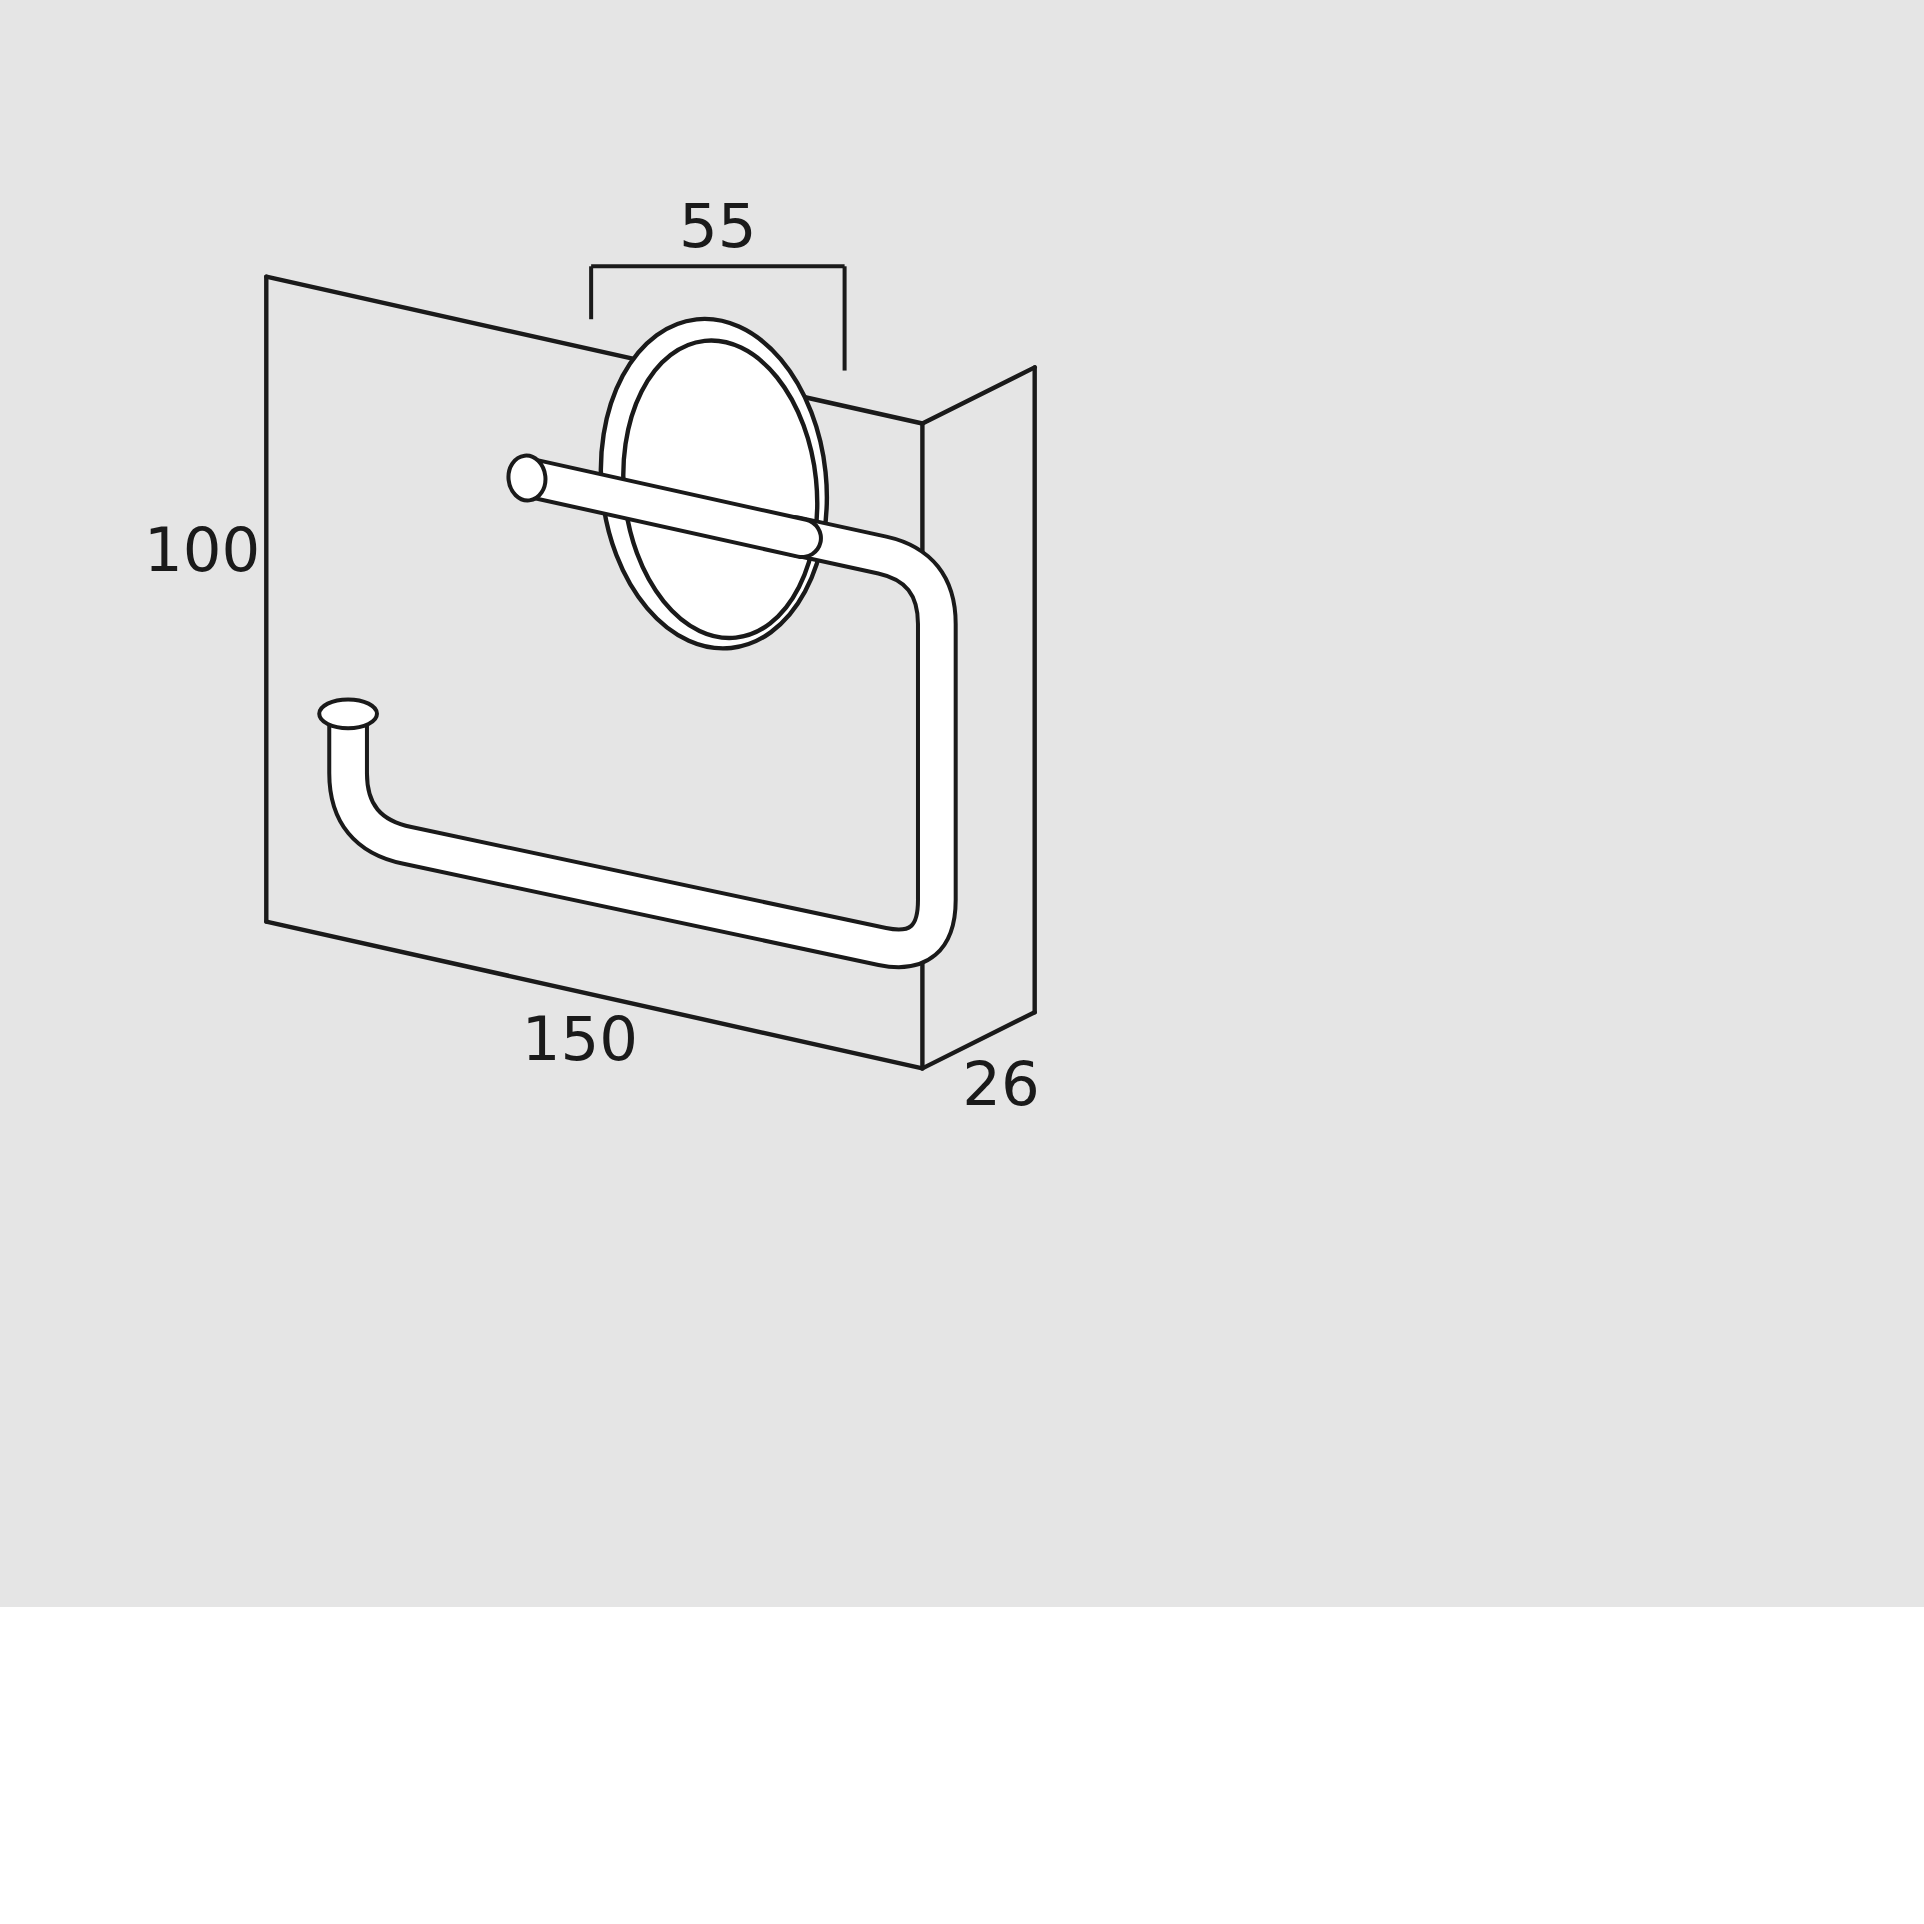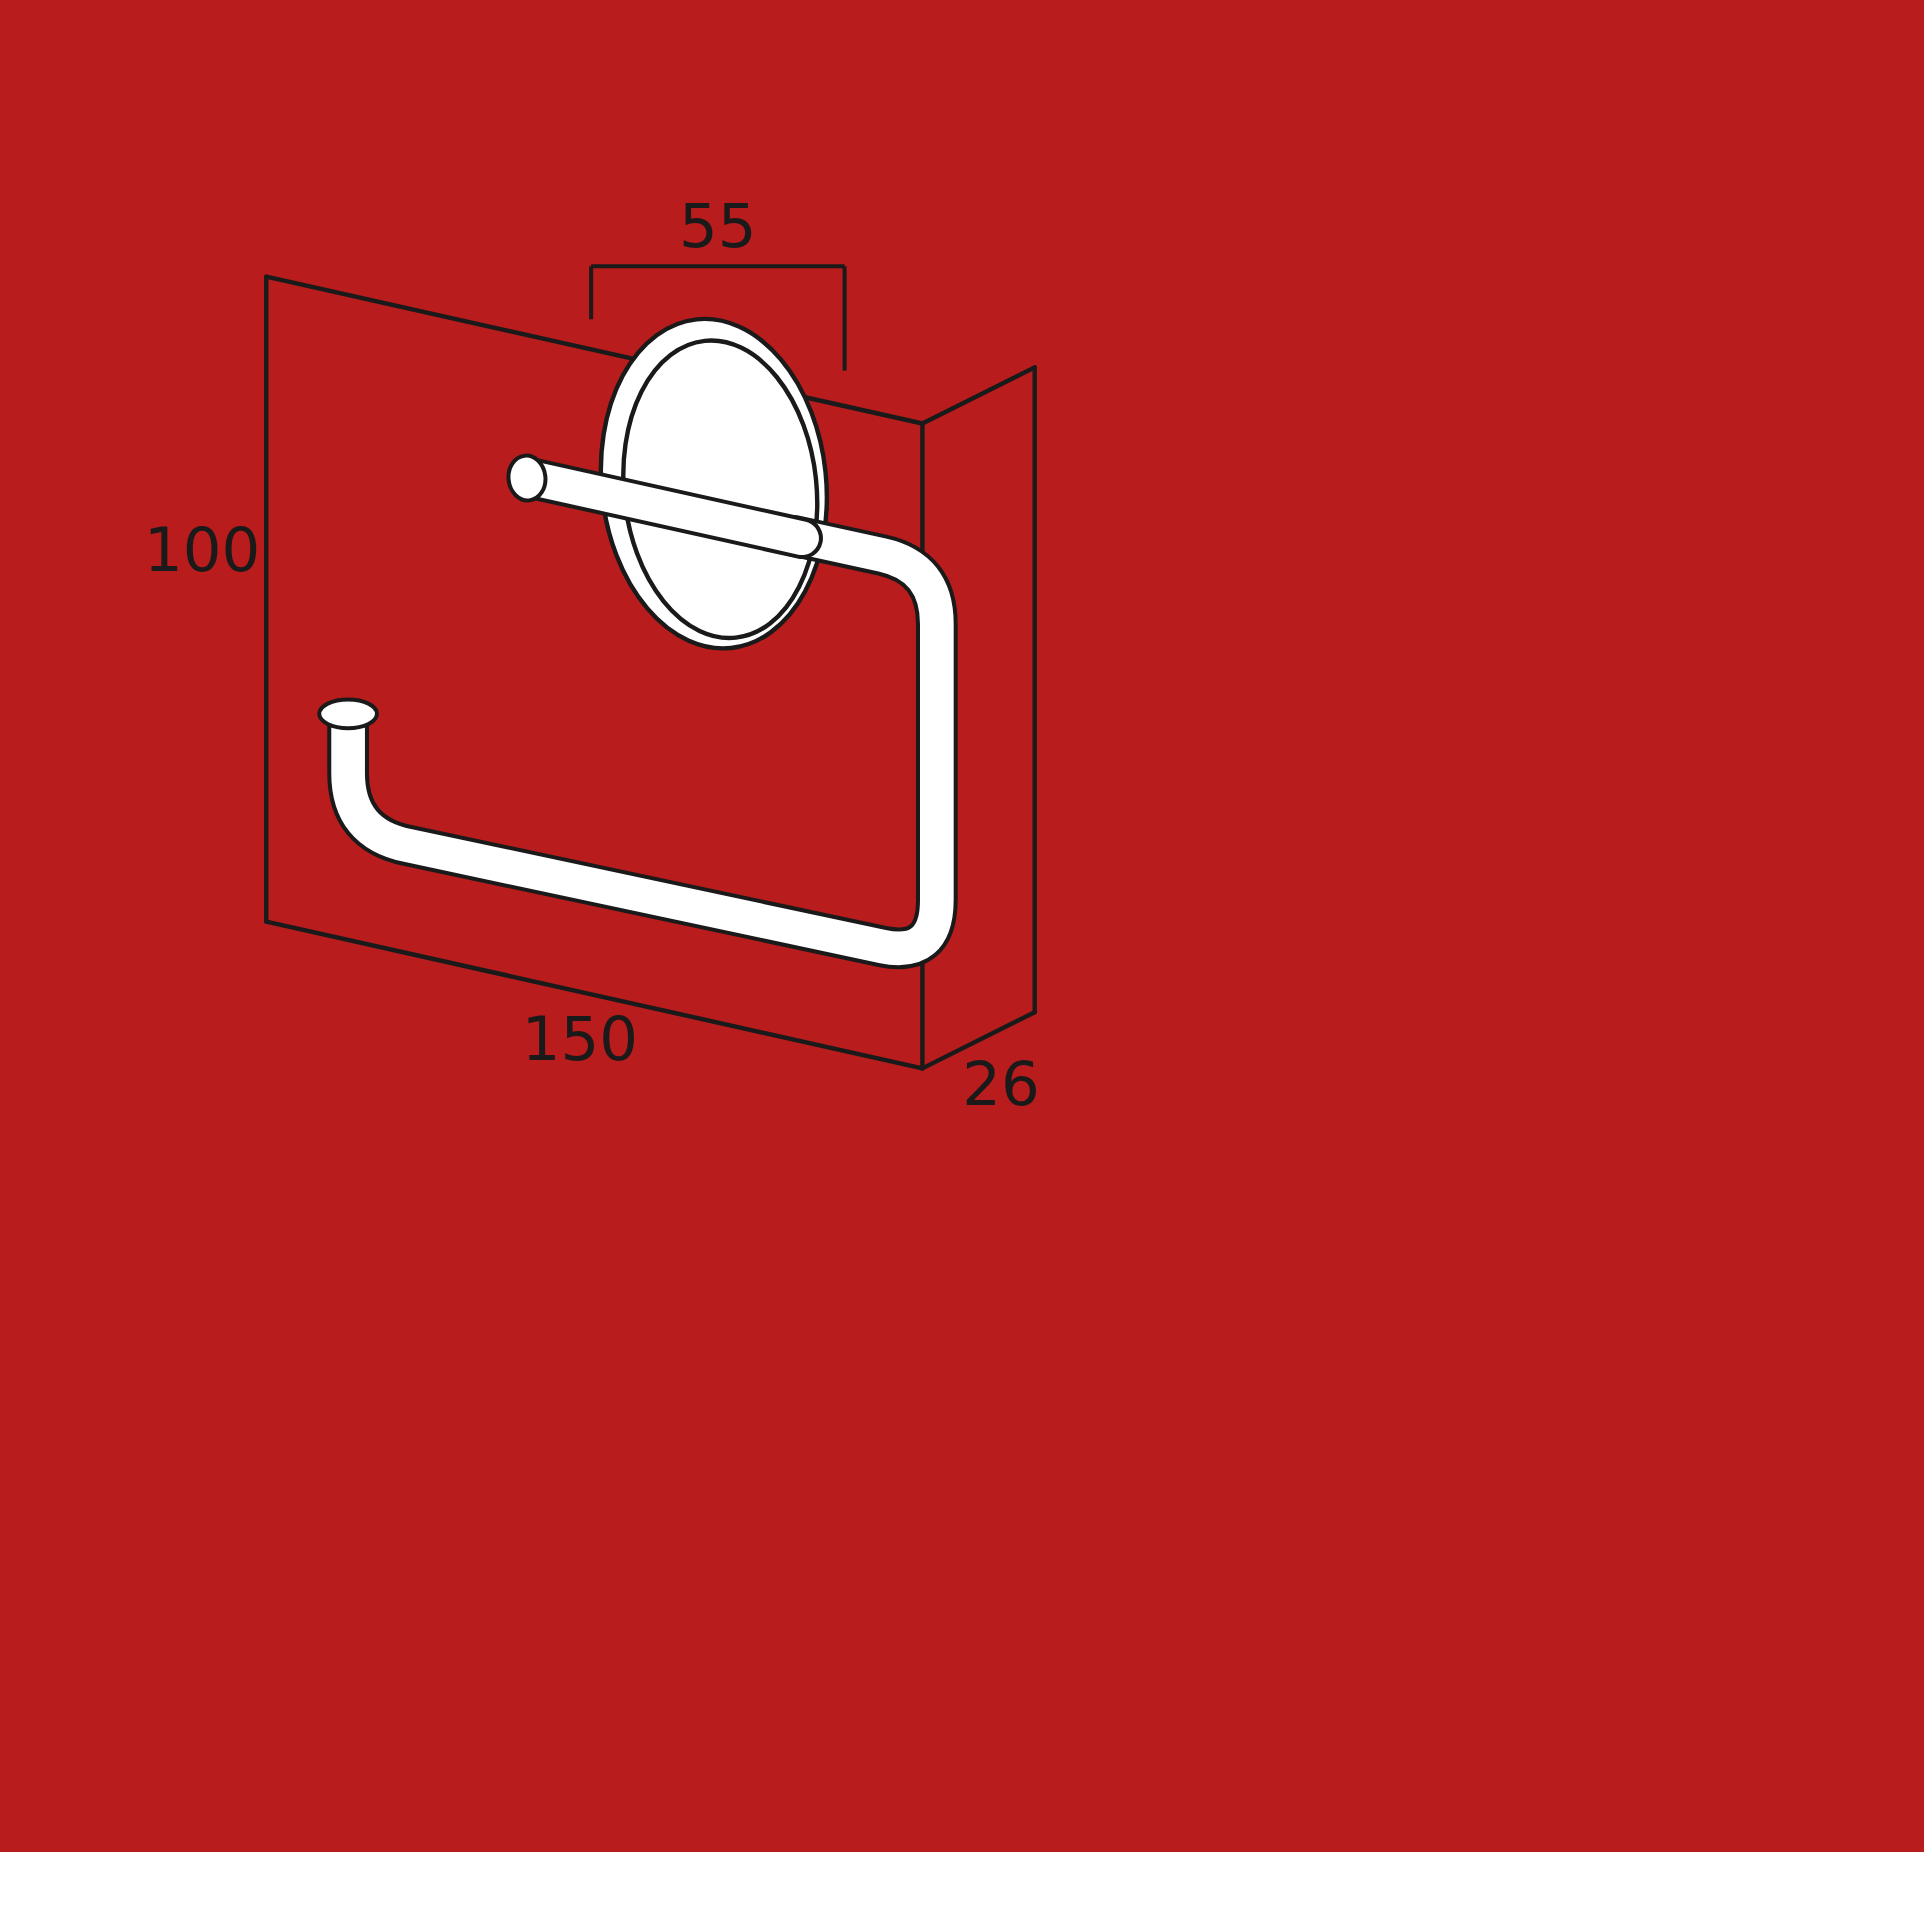--- a/index.html
+++ b/index.html
@@ -2,22 +2,22 @@
 <html style="font-size:13px"><head>
 <meta charset="utf-8">
 <style>
   html, body {
     margin: 0;
     padding: 0;
     background: #ffffff;
   }
   .canvas {
     width: 1925px;
-    height: 1852px;
-    background: #b91c1c;
+    height: 1607px;
+    background: #e5e5e5;
     position: relative;
   }
   svg { display: block; }
   .edge {
     stroke: #1a1a1a;
     stroke-width: 5.5;
     fill: none;
     stroke-linecap: round;
   }
   .dimline {

